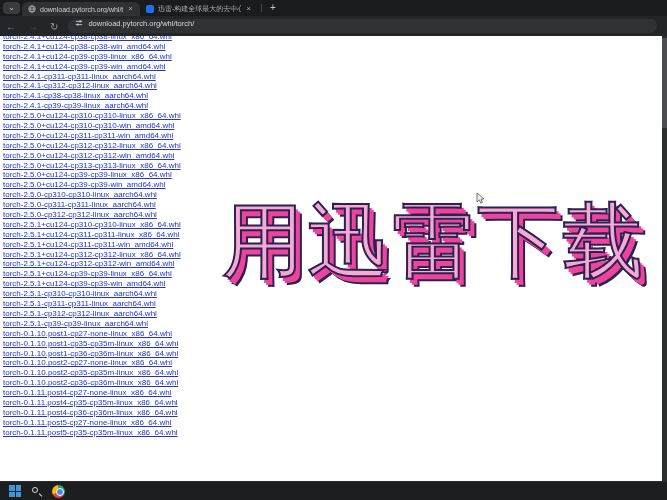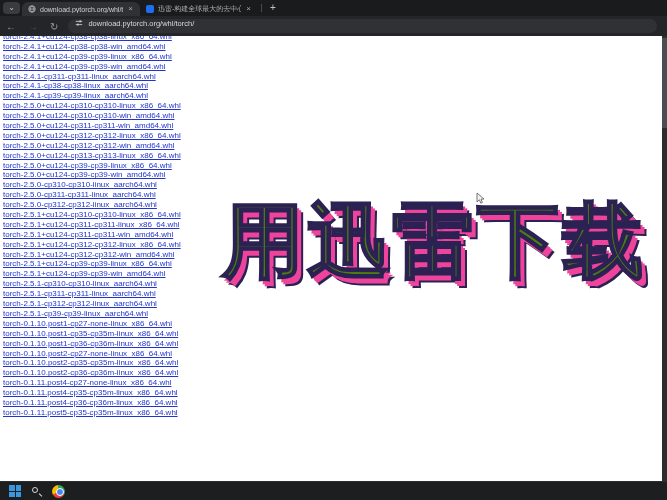--- a/index.html
+++ b/index.html
@@ -41,22 +41,22 @@
   .links a { display:block; height:9.9px; line-height:9.9px; font-size:8px;
              color:#2135cd; text-decoration:underline; white-space:nowrap; }
 
   .scrollbar { position:absolute; right:0; top:36px; width:5px; height:445px;
                background:#2b2d2f; }
   .scroll-thumb { position:absolute; left:0; top:2px; width:5px; height:90px;
                   background:#4b4d50; }
 
   
   .overlay-text { position:absolute; left:222px; top:196px; width:420px;
-                  font-size:82px; line-height:1.1; font-weight:bold; letter-spacing:3px;
-                  color:#4d7c0f;
+                  font-size:82px; line-height:1.1; font-weight:normal; letter-spacing:3px;
+                  color:#f9a8d4;
                   -webkit-text-stroke:2px #2b2152;
                   text-shadow: 3px 4px 0 #ef449b, 5px 6px 0 #ef449b, 7px 8px 0 #2b2152;
                   white-space:nowrap; }
 
   
   .taskbar { position:absolute; left:0; top:481px; width:667px; height:19px;
              background:#1d1e20; border-top:1px solid #2b2c2e;
              display:flex; align-items:center; gap:10px; padding-left:9px; }
   .win-icon { width:12px; height:12px; display:grid; grid-template-columns:1fr 1fr;
               grid-template-rows:1fr 1fr; gap:1px; }
@@ -117,20 +117,21 @@
 </div>
 
 <div class="content">
   <div class="links">
 
   <a href="#" class="whl">torch-2.4.1+cu124-cp38-cp38-linux_x86_64.whl</a>
       <a href="#" class="whl">torch-2.4.1+cu124-cp38-cp38-win_amd64.whl</a>
       <a href="#" class="whl">torch-2.4.1+cu124-cp39-cp39-linux_x86_64.whl</a>
       <a href="#" class="whl">torch-2.4.1+cu124-cp39-cp39-win_amd64.whl</a>
       <a href="#" class="whl">torch-2.4.1-cp311-cp311-linux_aarch64.whl</a>
+      <a href="#" class="whl">torch-2.4.1-cp312-cp312-linux_aarch64.whl</a>
       <a href="#" class="whl">torch-2.4.1-cp38-cp38-linux_aarch64.whl</a>
       <a href="#" class="whl">torch-2.4.1-cp39-cp39-linux_aarch64.whl</a>
       <a href="#" class="whl">torch-2.5.0+cu124-cp310-cp310-linux_x86_64.whl</a>
       <a href="#" class="whl">torch-2.5.0+cu124-cp310-cp310-win_amd64.whl</a>
       <a href="#" class="whl">torch-2.5.0+cu124-cp311-cp311-win_amd64.whl</a>
       <a href="#" class="whl">torch-2.5.0+cu124-cp312-cp312-linux_x86_64.whl</a>
       <a href="#" class="whl">torch-2.5.0+cu124-cp312-cp312-win_amd64.whl</a>
       <a href="#" class="whl">torch-2.5.0+cu124-cp313-cp313-linux_x86_64.whl</a>
       <a href="#" class="whl">torch-2.5.0+cu124-cp39-cp39-linux_x86_64.whl</a>
       <a href="#" class="whl">torch-2.5.0+cu124-cp39-cp39-win_amd64.whl</a>
@@ -150,20 +151,21 @@
       <a href="#" class="whl">torch-2.5.1-cp39-cp39-linux_aarch64.whl</a>
       <a href="#" class="whl">torch-0.1.10.post1-cp27-none-linux_x86_64.whl</a>
       <a href="#" class="whl">torch-0.1.10.post1-cp35-cp35m-linux_x86_64.whl</a>
       <a href="#" class="whl">torch-0.1.10.post1-cp36-cp36m-linux_x86_64.whl</a>
       <a href="#" class="whl">torch-0.1.10.post2-cp27-none-linux_x86_64.whl</a>
       <a href="#" class="whl">torch-0.1.10.post2-cp35-cp35m-linux_x86_64.whl</a>
       <a href="#" class="whl">torch-0.1.10.post2-cp36-cp36m-linux_x86_64.whl</a>
       <a href="#" class="whl">torch-0.1.11.post4-cp27-none-linux_x86_64.whl</a>
       <a href="#" class="whl">torch-0.1.11.post4-cp35-cp35m-linux_x86_64.whl</a>
       <a href="#" class="whl">torch-0.1.11.post4-cp36-cp36m-linux_x86_64.whl</a>
+      <a href="#" class="whl">torch-0.1.11.post5-cp27-none-linux_x86_64.whl</a>
       <a href="#" class="whl">torch-0.1.11.post5-cp35-cp35m-linux_x86_64.whl</a>
     </div>
 </div>
 
 <div class="scrollbar">
   <div class="scroll-thumb"></div>
 </div>
 
 <div class="overlay-text">用迅雷下载</div>
 

